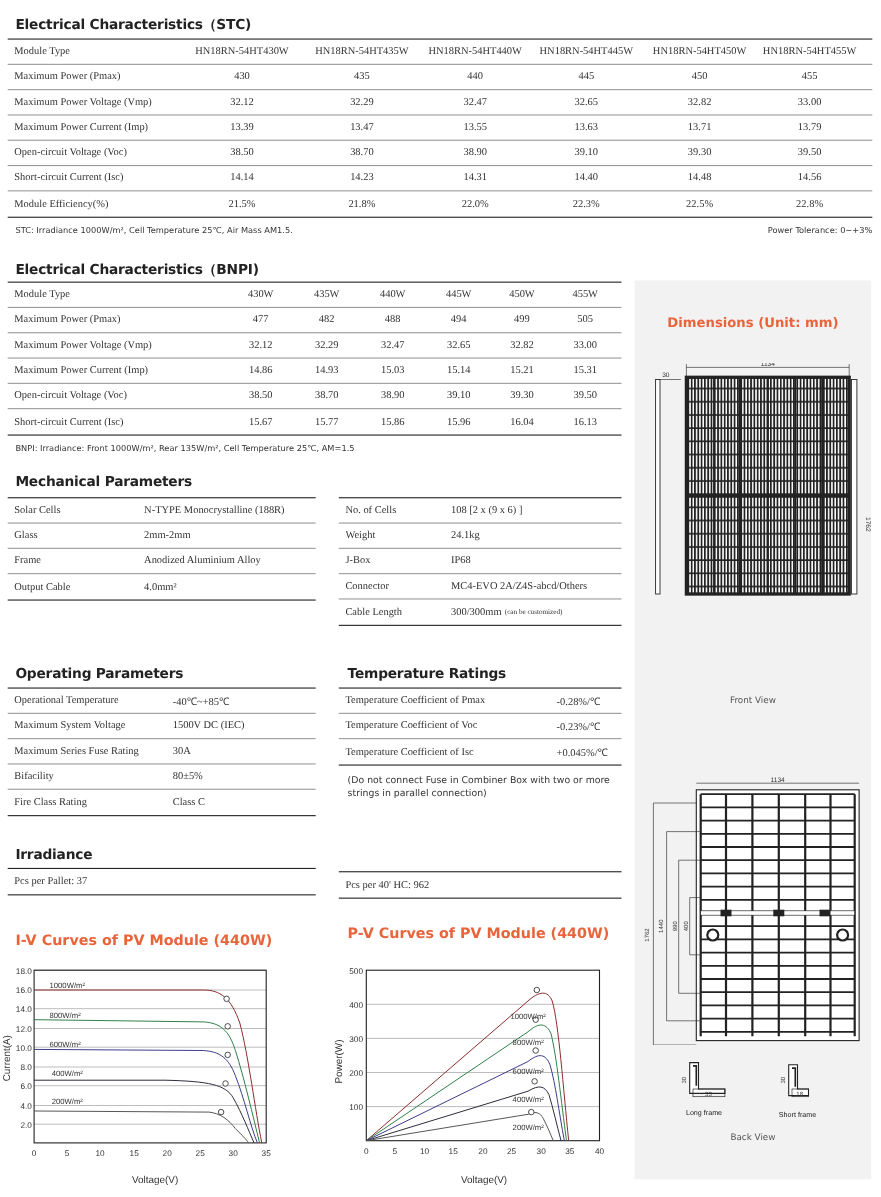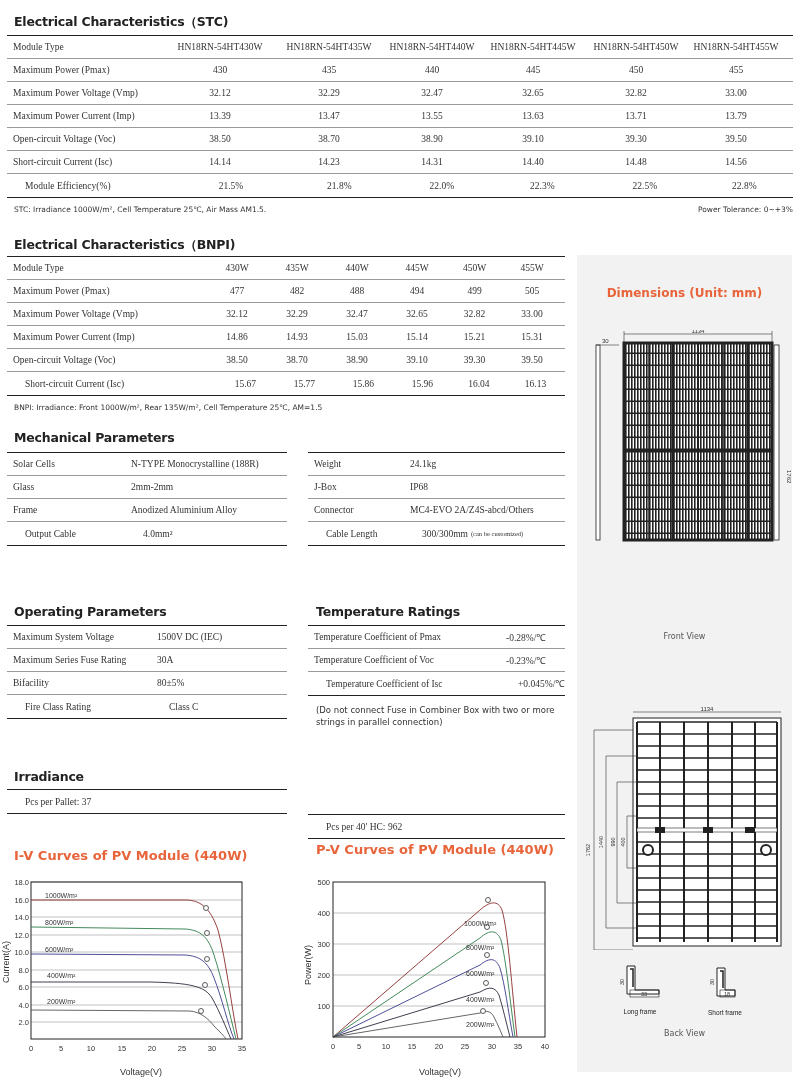--- a/index.html
+++ b/index.html
@@ -2,21 +2,21 @@
 <html><head>
 <meta charset="utf-8">
 <style>
   * { box-sizing: border-box; margin: 0; padding: 0; }
   html, body { width: 801px; height: 1088px; background: #ffffff; overflow: hidden; }
   body { position: relative; font-family: "DejaVu Sans", "Liberation Sans", sans-serif; color: #333; }
   .abs { position: absolute; }
   .h2 { font-weight: bold; font-size: 12.5px; color: #222; letter-spacing: -0.2px; }
   .tbl { position: absolute; border-top: 1.5px solid #222; border-bottom: 1.5px solid #222; font-family: Liberation Serif, serif; }
   .row { display: flex; align-items: center; height: 23px; border-bottom: 1px solid #9a9a9a; font-size: 9.5px; color: #333; }
-  .row:last-child { border-bottom: none; margin-left: 12px; }
+  .row:last-child { border-bottom: none; }
   .cell { white-space: nowrap; }
   .lbl { padding-left: 6px; }
   .c { text-align: center; }
   .note { font-size: 7.5px; color: #333; }
   .orange { color: #e8643a; font-weight: bold; }
   .panel { position: absolute; left: 577px; top: 255px; width: 215px; height: 817px; background: #f2f2f2; }
   svg text { font-family: "Liberation Sans", "DejaVu Sans", sans-serif; }
 </style>
 </head>
 <body>
@@ -163,20 +163,24 @@
       <div class="cell lbl" style="width:124px">Frame</div>
       <div class="cell">Anodized Aluminium Alloy</div>
     </div>
   <div class="row">
       <div class="cell lbl" style="width:124px">Output Cable</div>
       <div class="cell">4.0mm²</div>
     </div>
 </div>
 <div class="tbl" style="left:308px;top:452px;width:257px;">
   <div class="row">
+      <div class="cell lbl" style="width:102px">No. of Cells</div>
+      <div class="cell">108 [2 x (9 x 6) ]</div>
+    </div>
+  <div class="row">
       <div class="cell lbl" style="width:102px">Weight</div>
       <div class="cell">24.1kg</div>
     </div>
   <div class="row">
       <div class="cell lbl" style="width:102px">J-Box</div>
       <div class="cell">IP68</div>
     </div>
   <div class="row">
       <div class="cell lbl" style="width:102px">Connector</div>
       <div class="cell">MC4-EVO 2A/Z4S-abcd/Others</div>
@@ -184,20 +188,24 @@
   <div class="row">
       <div class="cell lbl" style="width:102px">Cable Length</div>
       <div class="cell">300/300mm</div>
       <div class="cell" style="font-size:6.5px;margin-left:3px;">(can be customized)</div>
     </div>
 </div>
 
 <div class="abs h2" style="left:14px;top:604px;">Operating Parameters</div>
 <div class="tbl" style="left:7px;top:625px;width:280px;">
   <div class="row">
+      <div class="cell lbl" style="width:150px">Operational Temperature</div>
+      <div class="cell">-40℃~+85℃</div>
+    </div>
+  <div class="row">
       <div class="cell lbl" style="width:150px">Maximum System Voltage</div>
       <div class="cell">1500V  DC (IEC)</div>
     </div>
   <div class="row">
       <div class="cell lbl" style="width:150px">Maximum  Series Fuse Rating</div>
       <div class="cell">30A</div>
     </div>
   <div class="row">
       <div class="cell lbl" style="width:150px">Bifacility</div>
       <div class="cell">80±5%</div>
@@ -224,21 +232,21 @@
     </div>
 </div>
 <div class="abs" style="left:316px;top:704px;width:245px;font-size:8.5px;line-height:12px;color:#333;">(Do not connect Fuse in Combiner Box with two or more strings in  parallel connection)</div>
 
 <div class="abs h2" style="left:14px;top:769px;">Irradiance</div>
 <div class="tbl" style="left:7px;top:789px;width:280px;border-bottom:1.5px solid #222;">
   <div class="row">
       <div class="cell lbl">Pcs per Pallet: 37</div>
     </div>
 </div>
-<div class="tbl" style="left:308px;top:814px;width:257px;">
+<div class="tbl" style="left:308px;top:792px;width:257px;">
   <div class="row">
       <div class="cell lbl">Pcs per 40' HC: 962</div>
     </div>
 </div>
 
 <div class="panel"></div>
 <div class="abs orange" style="left:577px;width:215px;text-align:center;top:286px;font-size:12px;">Dimensions (Unit: mm)</div>
 
 <svg class="abs" style="left:577px;top:330px;" width="215" height="270">
   <defs>

